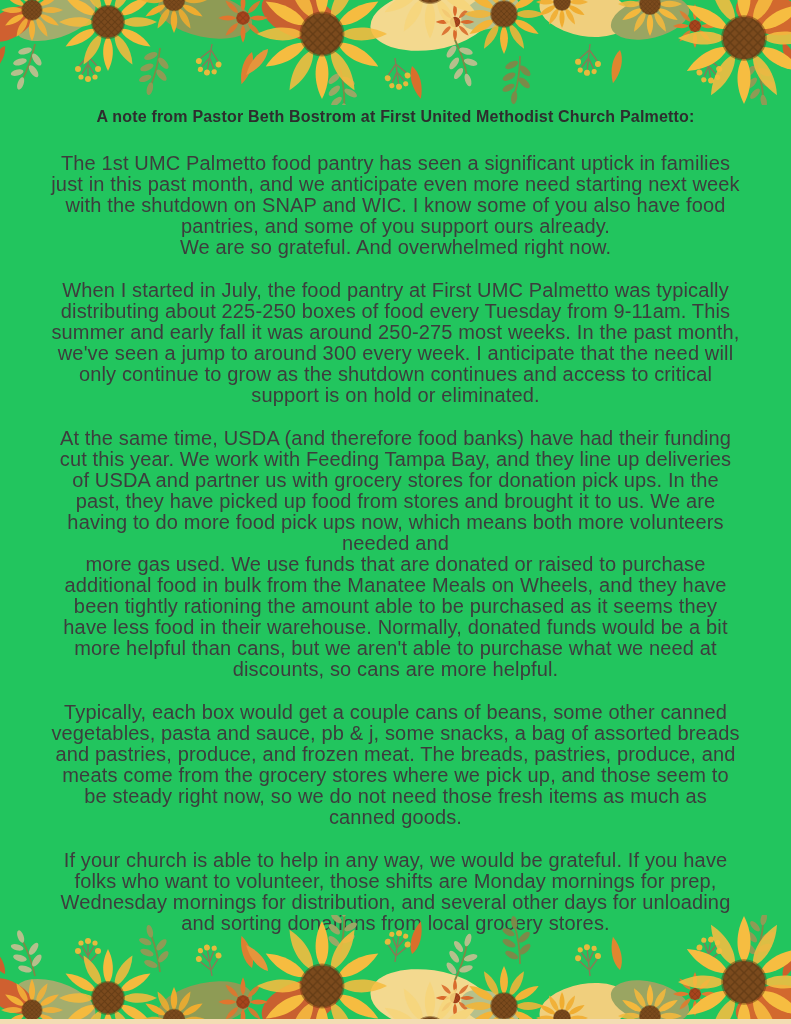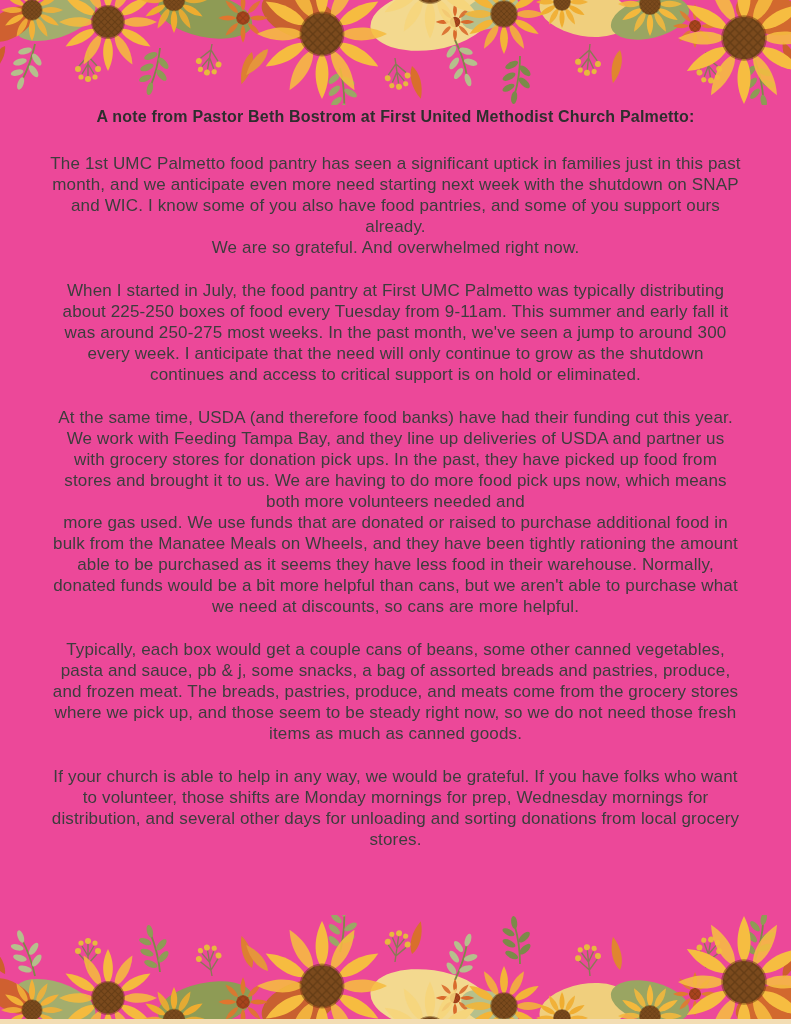--- a/index.html
+++ b/index.html
@@ -1,21 +1,21 @@
 <!DOCTYPE html>
 <html><head>
 <meta charset="utf-8">
 <style>
   html, body { margin: 0; padding: 0; background: #ffffff; }
   .page {
     position: relative;
     width: 791px;
     height: 1024px;
     margin: 0 auto;
-    background: #ec4899;
+    background: #22c55e;
     overflow: hidden;
     font-family: "Liberation Sans", sans-serif;
   }
   .border { position: absolute; left: 0; width: 791px; height: 105px; pointer-events: none; }
   .border.top { top: 0; }
   .border.bottom { bottom: 4px; transform: scaleY(-1); }
   .gsvg { width: 100%; height: 100%; display: block; }
   .bottom-strip {
     position: absolute; bottom: 0; left: 0; width: 100%; height: 5px;
     background: #f3ddb4;
@@ -31,21 +31,21 @@
   }
   .title {
     font-size: 16px;
     font-weight: 700;
     color: #2e2e2e;
     letter-spacing: 0.2px;
     margin: 0 0 26px 0;
     line-height: 21px;
   }
   .para {
-    font-size: 17px;
+    font-size: 20px;
     line-height: 21px;
     letter-spacing: 0.15px;
     margin: 0 0 22px 0;
     white-space: pre-line;
   }
 </style>
 </head>
 <body>
 
 <div class="page">

